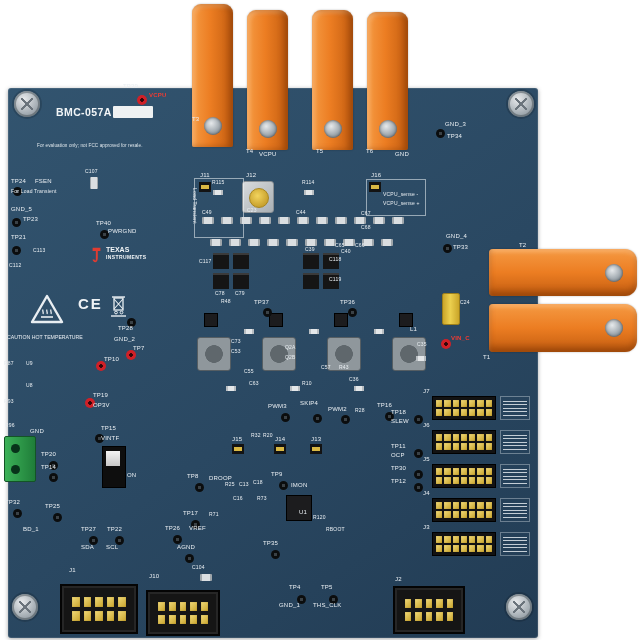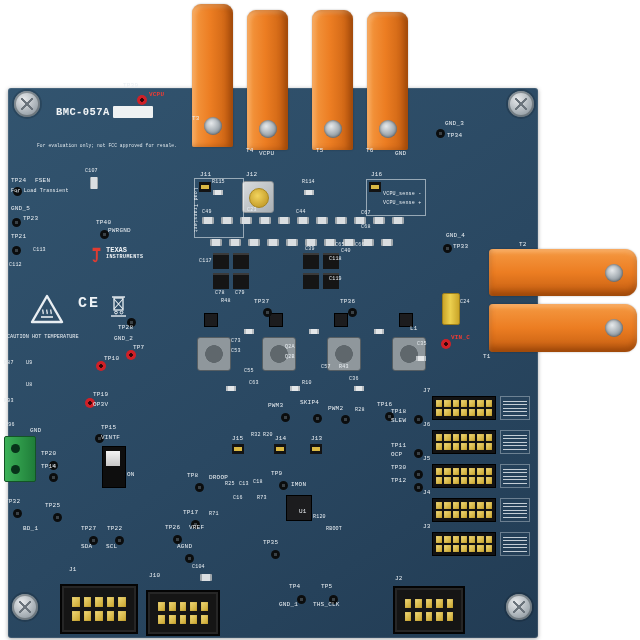--- a/index.html
+++ b/index.html
@@ -1,18 +1,18 @@
 <!DOCTYPE html>
 <html><head>
 <meta charset="utf-8">
 <title>BMC-057A EVM</title>
 <style>
   html,body{margin:0;padding:0;background:#fff;}
   .canvas{position:relative;width:640px;height:640px;background:#ffffff;overflow:hidden;
-          font-family:Liberation Mono, monospace;}
+          font-family:Liberation Sans, sans-serif;}
   .board{position:absolute;left:8px;top:88px;width:530px;height:550px;border-radius:3px;
          background:linear-gradient(145deg,#32546f 0%,#2a4862 55%,#223c54 100%);
          box-shadow:inset 0 0 0 1px rgba(255,255,255,.10), 0 1px 4px rgba(0,0,0,.35);}
   .silk{position:absolute;color:#e9eef2;font-size:6px;line-height:1.05;white-space:nowrap;letter-spacing:.2px;}
   .silk.red{color:#ef3b33;font-weight:bold;}
   .silk.vert{transform:rotate(90deg);transform-origin:left top;}
   .bmc{position:absolute;left:56px;top:106px;color:#f2f5f7;font-size:10.5px;font-weight:bold;letter-spacing:.4px;}
   .whitebox{position:absolute;left:113px;top:106px;width:40px;height:12px;background:#eef1f2;border-radius:1px;}
   .disclaimer{position:absolute;left:37px;top:143px;color:#dfe7ec;font-size:4.6px;letter-spacing:.1px;}
   .caution{position:absolute;left:7px;top:334px;color:#e9eef2;font-size:5.2px;}

